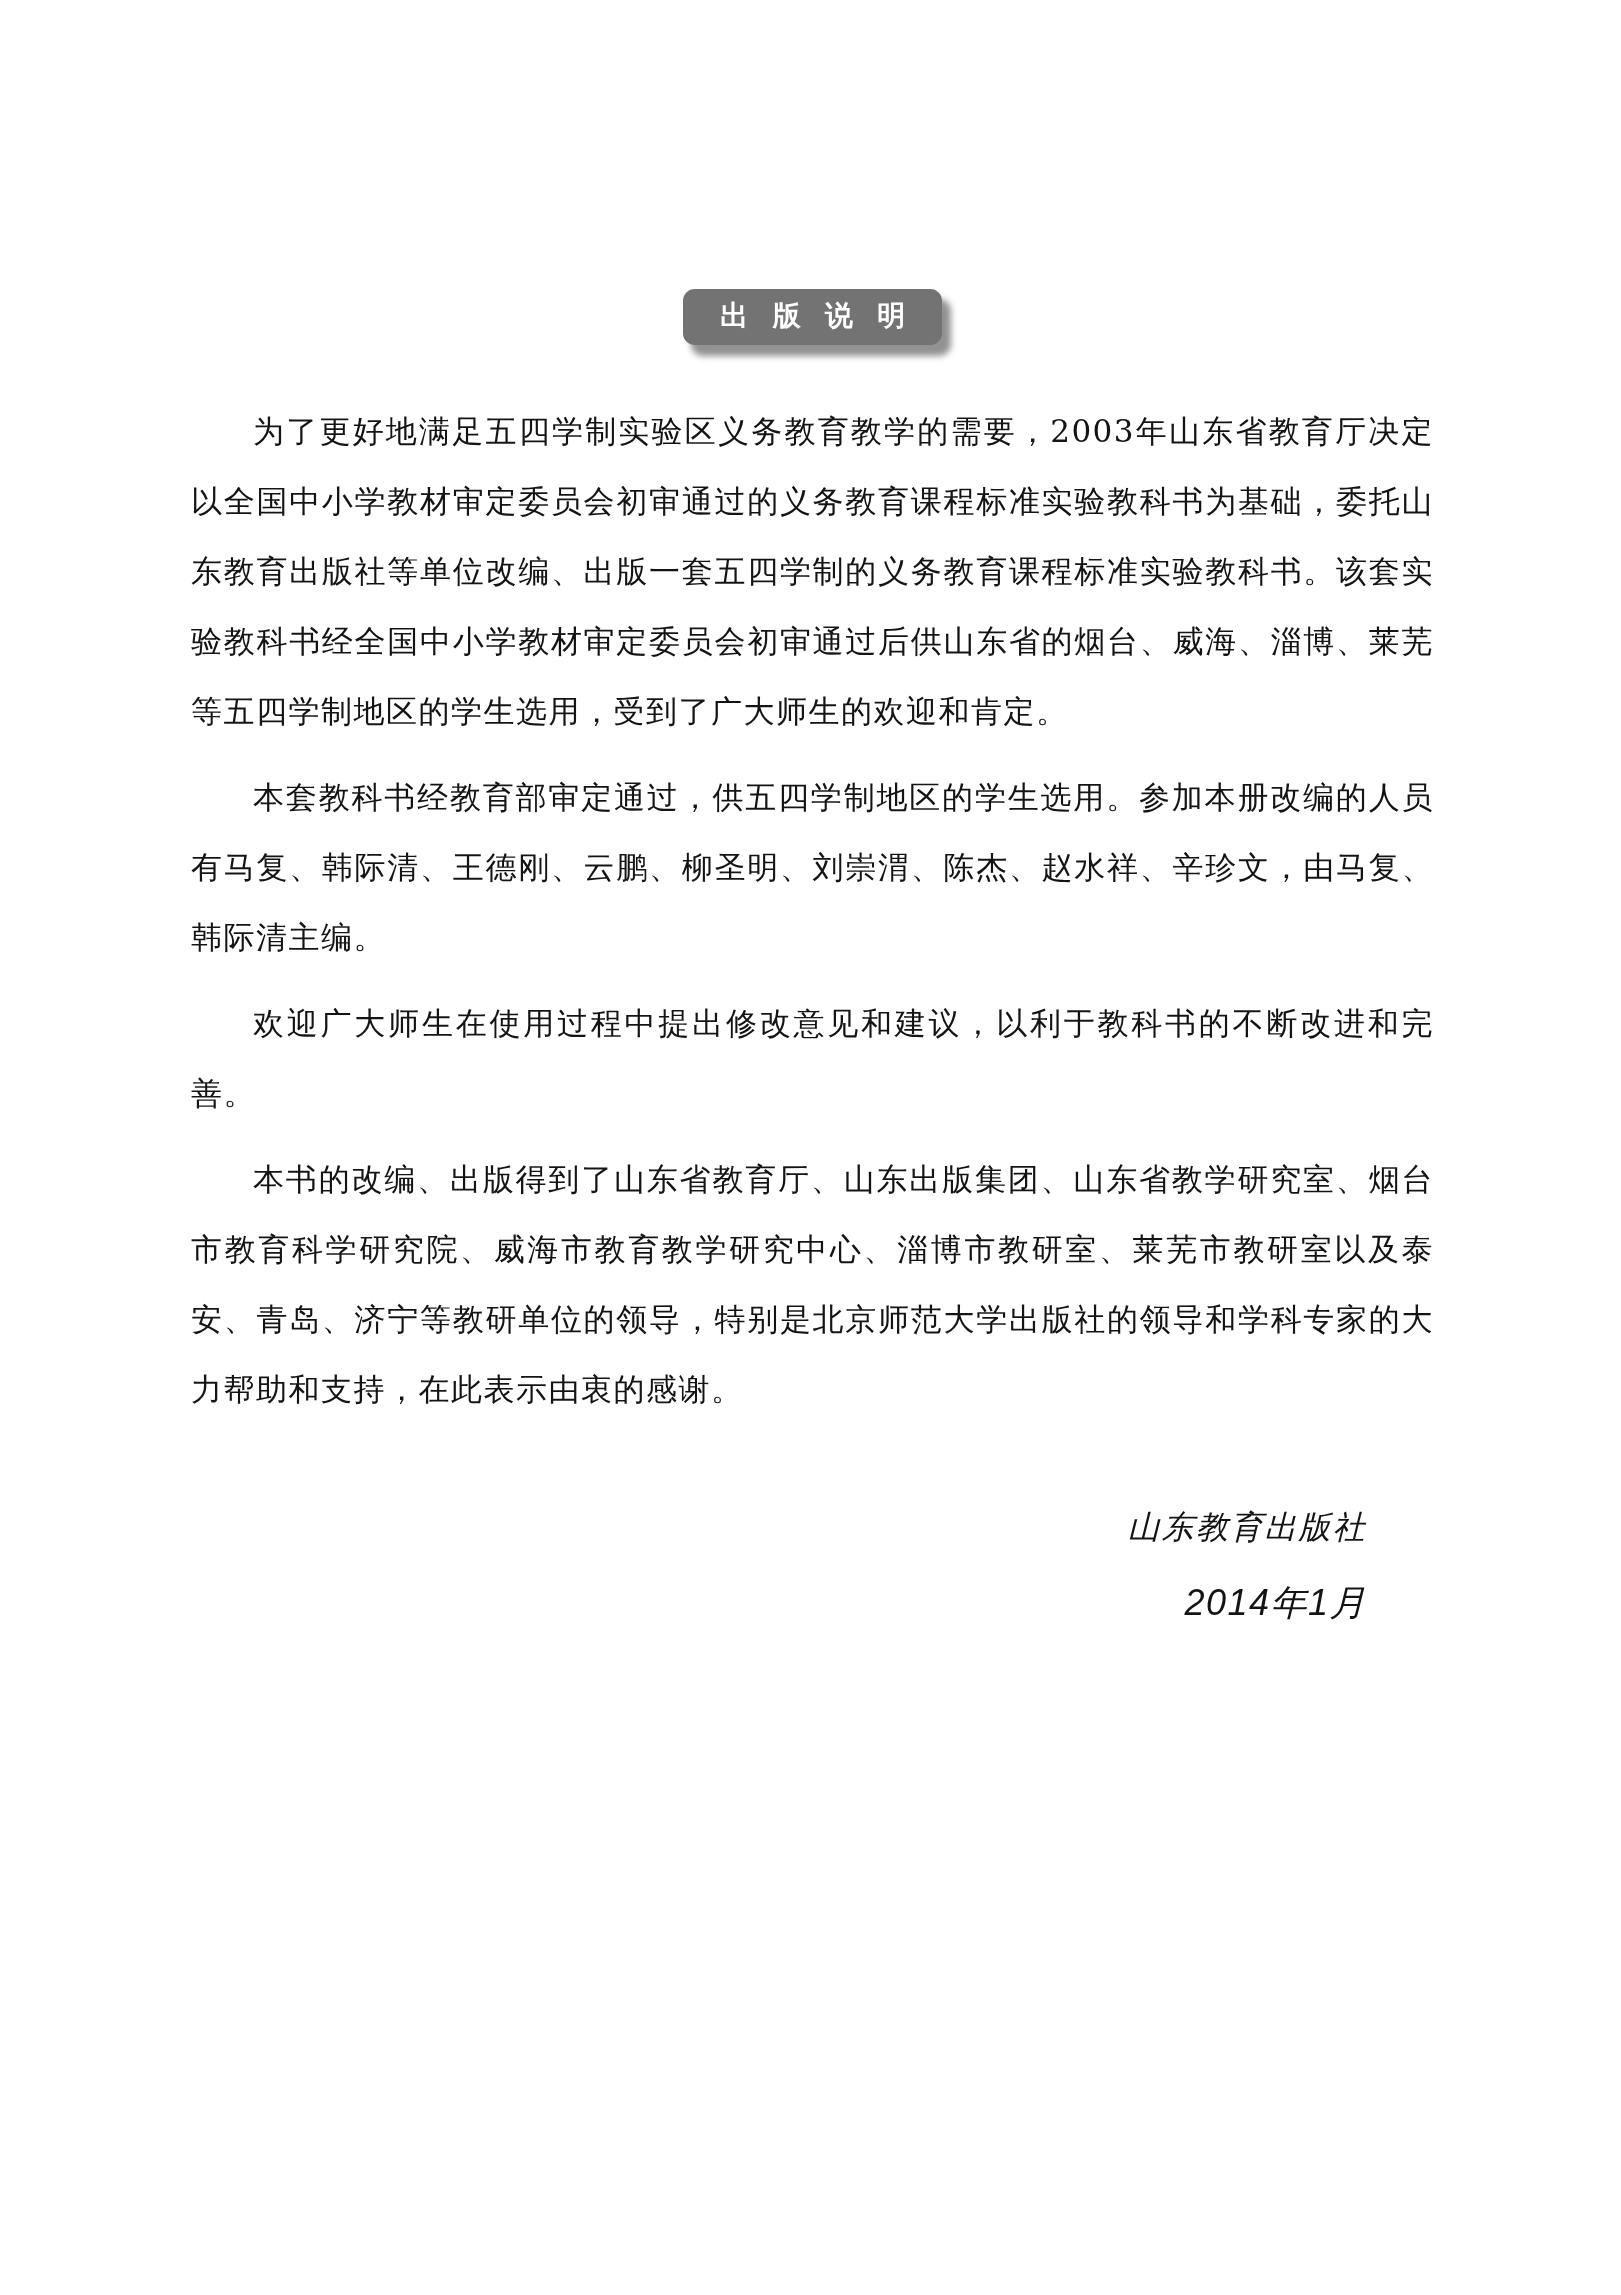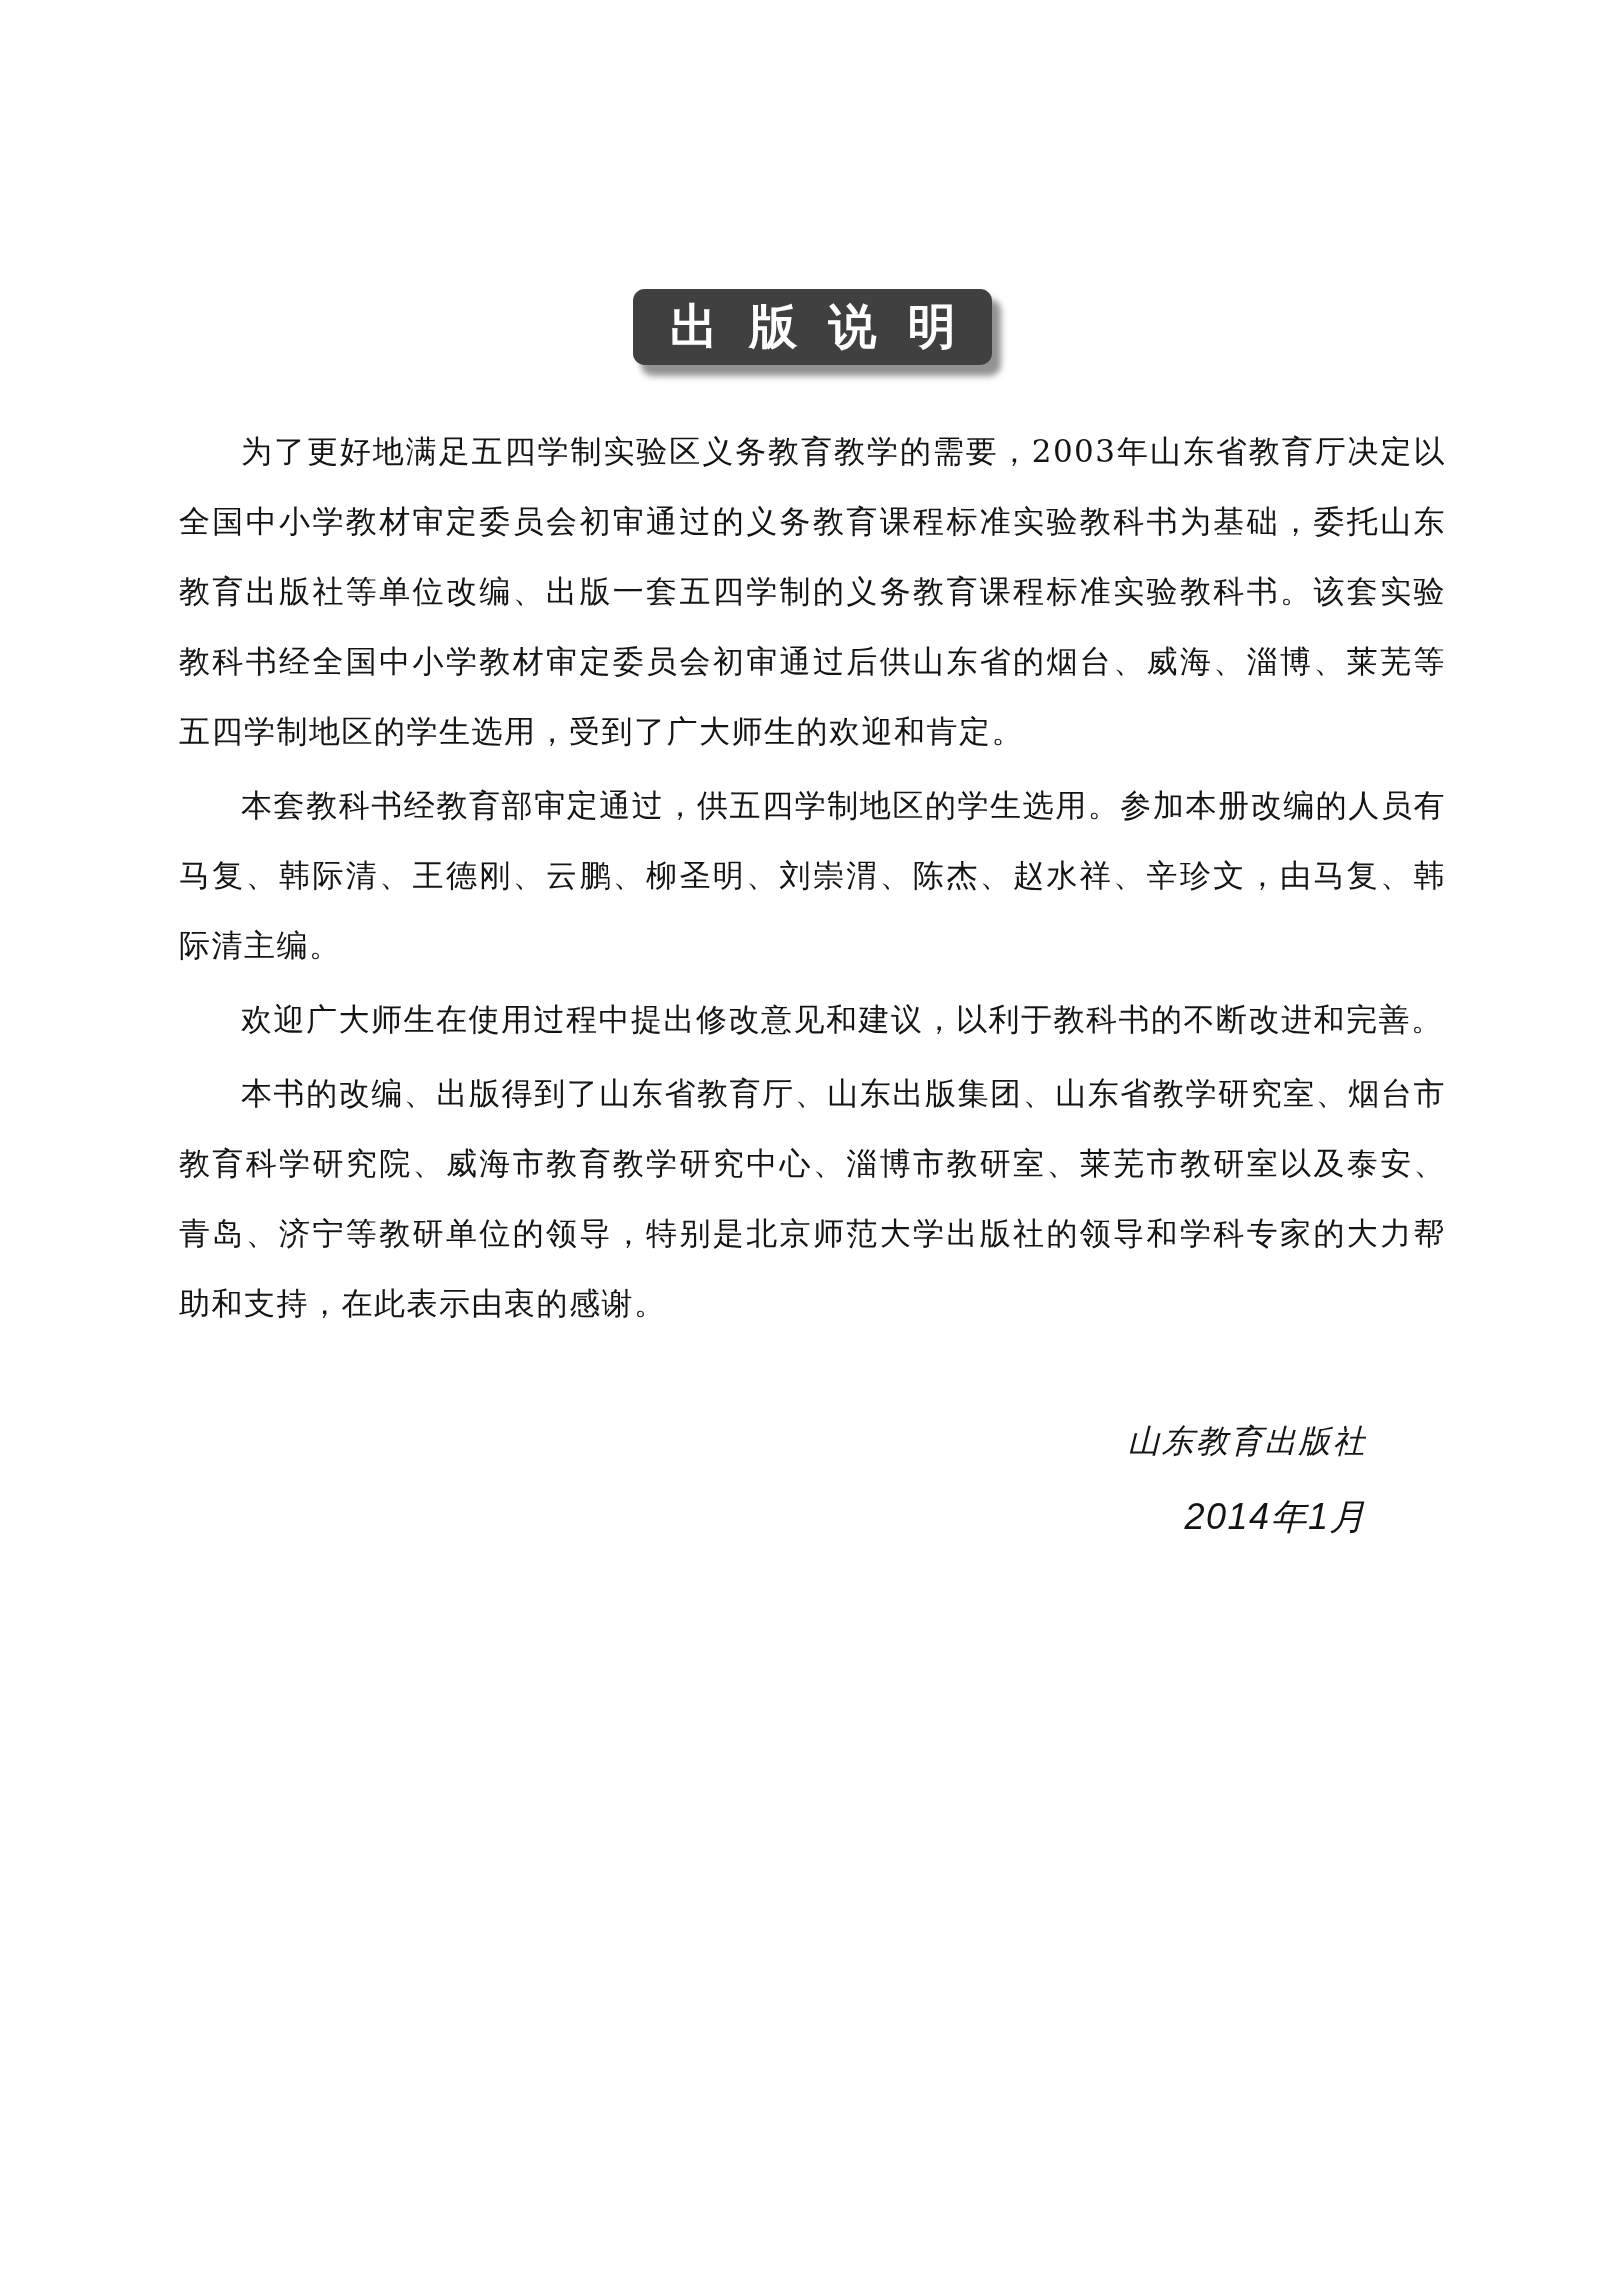--- a/index.html
+++ b/index.html
@@ -20,33 +20,33 @@
     overflow: hidden;
   }
 
   .title-wrap {
     text-align: center;
     margin-bottom: 51px;
   }
 
   .title-box {
     display: inline-block;
-    background: #404040;
+    background: #737373;
     color: #ffffff;
-    font-size: 48px;
+    font-size: 28px;
     font-weight: bold;
     letter-spacing: 7.3px;
     line-height: 1;
     padding: 13px 29px 14.6px 37px;
     border-radius: 11.7px;
     box-shadow: 8.8px 10.2px 6.6px rgba(110, 110, 110, 0.75);
   }
 
   .body-text p {
-    margin: 4px;
+    margin: 16px;
     font-size: 31px;
     line-height: 70px;
     text-indent: 2em;
     text-align: justify;
     text-justify: inter-ideograph;
     letter-spacing: 1.5px;
   }
 
   .sig-block {
     margin-top: 66px;

